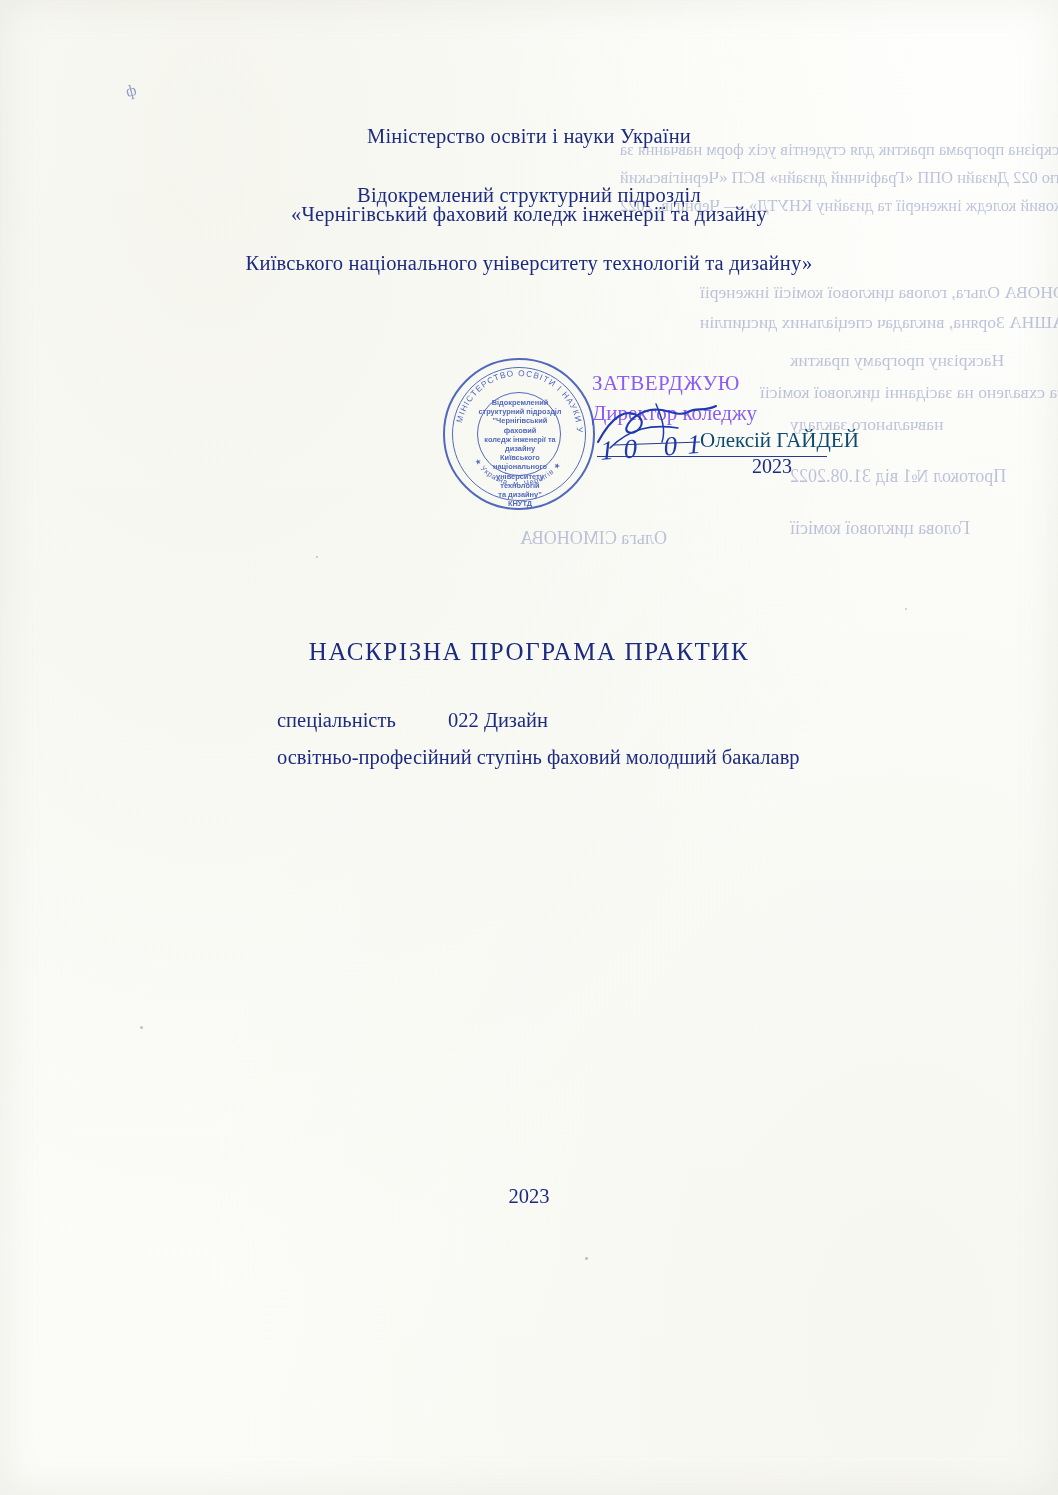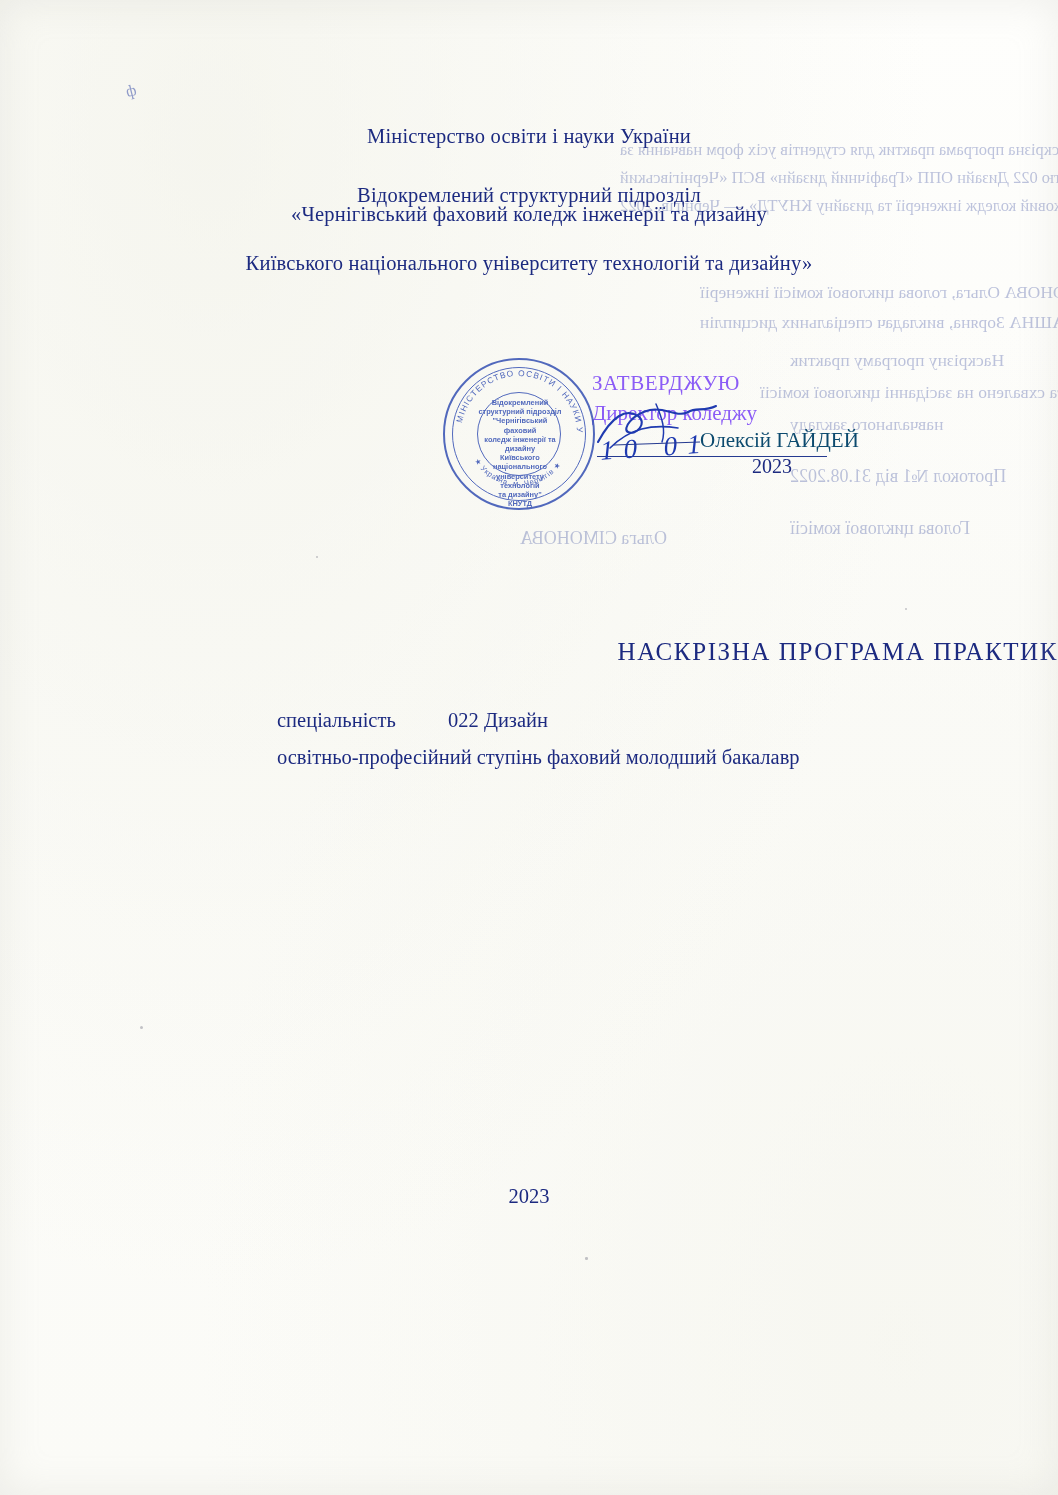--- a/index.html
+++ b/index.html
@@ -82,21 +82,21 @@
     position: absolute;
     left: 752px;
     top: 455px;
     font-size: 20px;
     color: #1c2a80;
   }
   .doc-title {
     position: absolute;
     width: 100%;
     top: 638px;
-    text-align: right;
+    text-align: center;
     font-size: 25px;
     letter-spacing: 1.6px;
     color: #1c2a80;
   }
   .spec-block {
     position: absolute;
     left: 277px;
     top: 702px;
     font-size: 20.5px;
     line-height: 37px;

